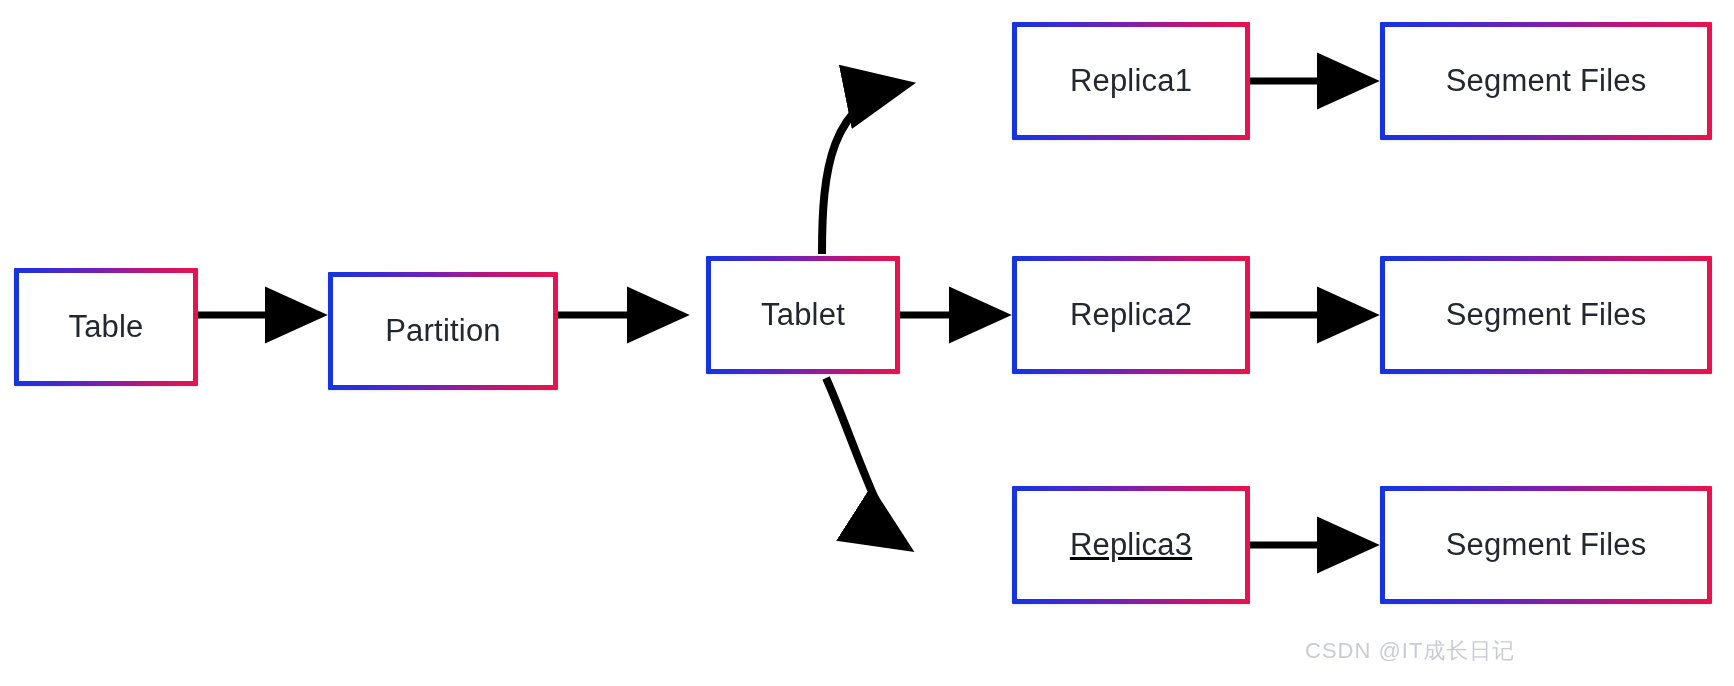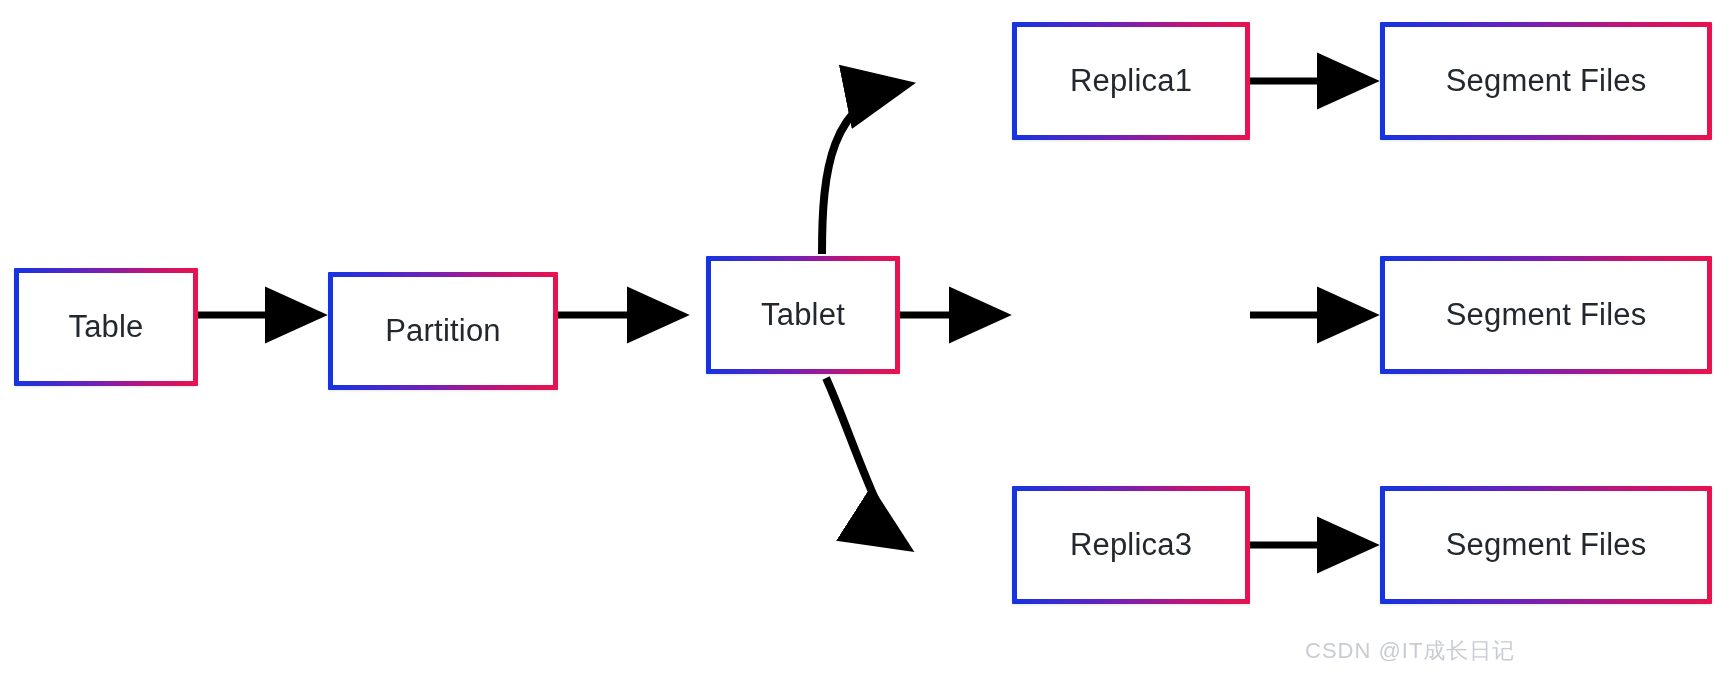--- a/index.html
+++ b/index.html
@@ -104,22 +104,25 @@
   </div>
 
   <div class="node" style="left: 690px; top: 256px; width: 194px; height: 118px; margin-left: 16px;">
     <span class="node-label">Tablet</span>
   </div>
 
   <div class="node" style="left: 1012px; top: 22px; width: 238px; height: 118px;">
     <span class="node-label">Replica1</span>
   </div>
 
+  <div class="node" style="left: 1012px; top: 256px; width: 238px; height: 118px;">
+    <span class="node-label">Replica2</span>
+  </div>
 
-  <div class="node" style="left: 1012px; top: 486px; width: 238px; height: 118px;">
+  <div class="node" style="left: 1012px; top: 486px; width: 238px; height: 118px; text-decoration: underline;">
     <span class="node-label">Replica3</span>
   </div>
 
   <div class="node" style="left: 1380px; top: 22px; width: 332px; height: 118px;">
     <span class="node-label">Segment Files</span>
   </div>
 
   <div class="node" style="left: 1380px; top: 256px; width: 332px; height: 118px;">
     <span class="node-label">Segment Files</span>
   </div>

